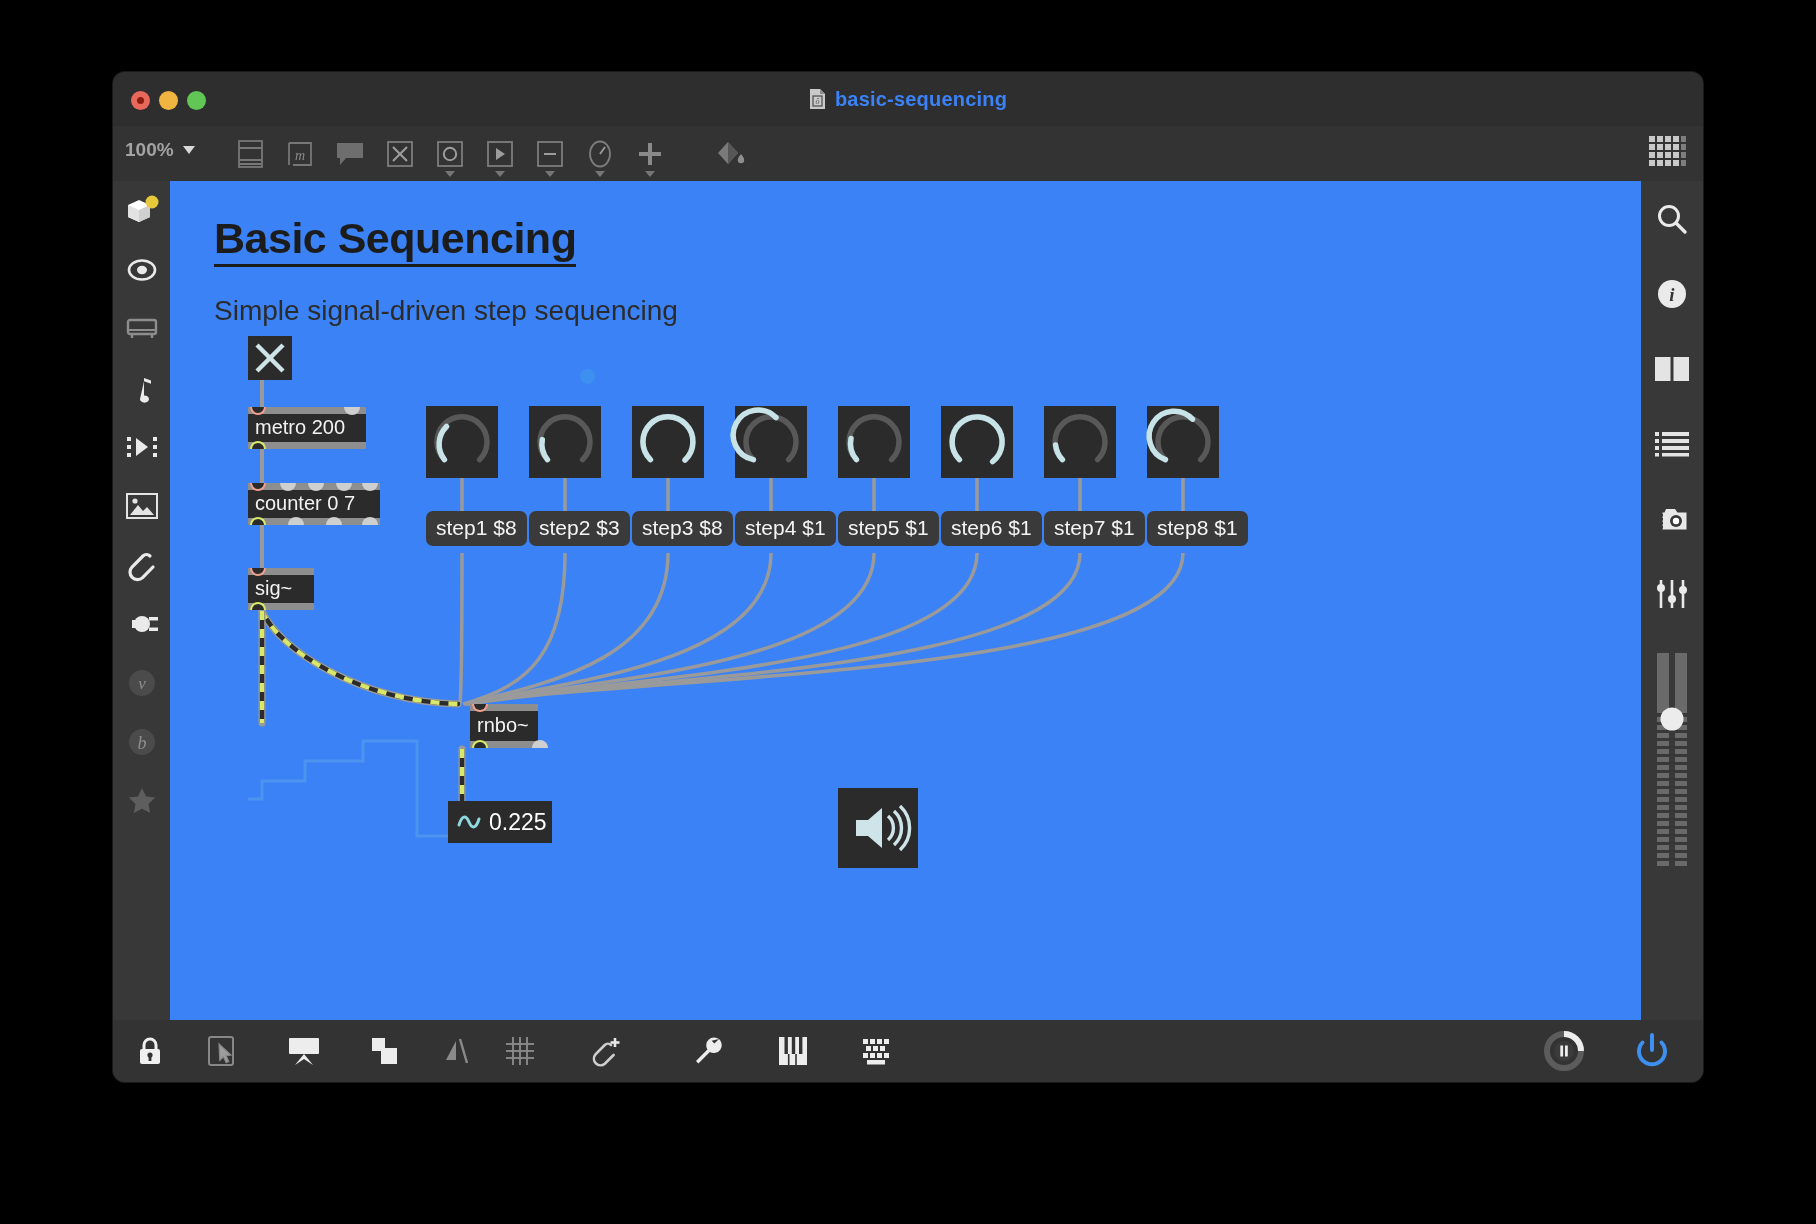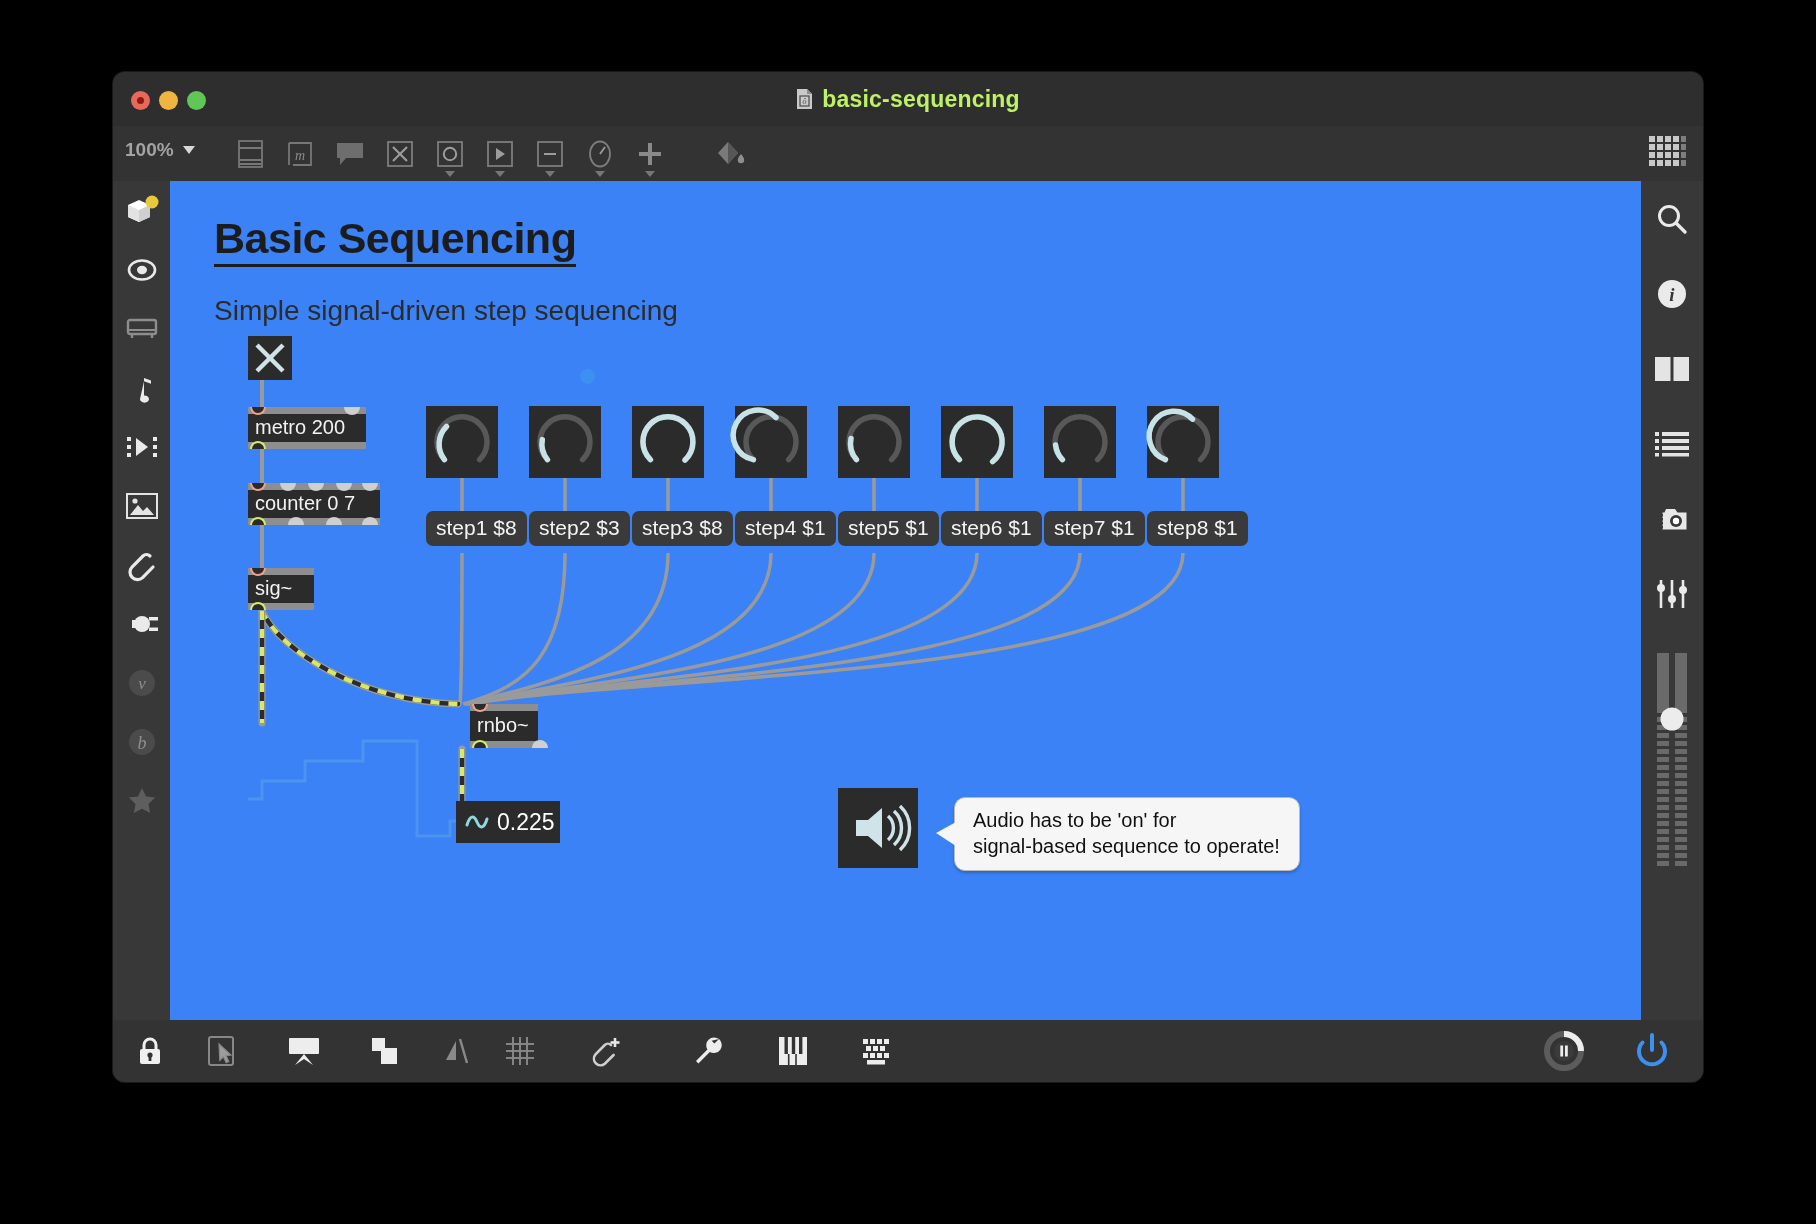--- a/index.html
+++ b/index.html
@@ -19,21 +19,21 @@
   .traffic{position:absolute;top:19px;width:19px;height:19px;border-radius:50%;}
   .traffic.red{left:18px;background:#e8685c;}
   .traffic.yellow{left:46px;background:#efb540;}
   .traffic.green{left:74px;background:#62c656;}
   .traffic.red:after{content:"";position:absolute;left:6px;top:6px;width:7px;height:7px;border-radius:50%;background:#8c1c10;}
   #title-wrap{
     position:absolute;left:0;top:0;width:100%;height:54px;
     display:flex;align-items:center;justify-content:center;gap:9px;
   }
   #doc-icon{width:17px;height:22px;position:relative;}
-  #title-text{color:#bef264;font-size:23px;font-weight:bold;letter-spacing:.2px;}
+  #title-text{color:#3b82f6;font-size:20px;font-weight:bold;letter-spacing:.2px;}
 
   
   #toolbar{
     position:absolute;left:0;top:54px;width:100%;height:55px;background:#333333;
   }
   #zoom-ctl{
     position:absolute;left:12px;top:13px;display:flex;align-items:center;gap:9px;
     color:#a3a3a3;font-size:19px;font-weight:bold;cursor:default;
   }
   .caret{width:0;height:0;border-left:6px solid transparent;border-right:6px solid transparent;border-top:8px solid #d8d8d8;}
@@ -634,41 +634,36 @@
 
       <div class="obj" style="left:300px;top:523px;width:68px;height:44px;padding-top:9px">
         <div class="iolane top"></div>
         <div class="iolet hot" style="left:2px"></div>
         <div class="iolane bot"></div>
         <div class="olet sig" style="left:2px"></div>
         <div class="olet" style="left:62px"></div>
         <span>rnbo~</span>
       </div>
 
-      <div class="numsig" style="left:286px;top:620px;width:104px">
+      <div class="numsig" style="left:278px;top:620px;width:104px">
         <svg width="22" height="16" viewBox="0 0 22 16">
           <path d="M1 11 C4 1 8 1 11 8 C14 15 18 15 21 5" fill="none" stroke="#8fd8e0" stroke-width="3" stroke-linecap="round"></path>
         </svg>
         <span>0.225</span>
       </div>
 
       <div class="ezdac" style="left:668px;top:607px">
         <svg width="80" height="80" viewBox="0 0 80 80">
           <path d="M18 32 h12 l14 -12 v40 l-14 -12 h-12 z" fill="#cfe4e8"></path>
           <path d="M50 28 a16 16 0 0 1 0 24" fill="none" stroke="#cfe4e8" stroke-width="3.4"></path>
           <path d="M56 23 a23 23 0 0 1 0 34" fill="none" stroke="#cfe4e8" stroke-width="3.4"></path>
           <path d="M62 18 a30 30 0 0 1 0 44" fill="none" stroke="#cfe4e8" stroke-width="3.4"></path>
         </svg>
       </div>
 
-      <div class="bubble" style="left:784px;top:616px;width:346px">
-        <span class="tail"></span>
-        <div>Audio has to be 'on' for</div>
-        <div>signal-based sequence to operate!</div>
-      </div>
 
       <div class="dial" style="left:256px;top:225px">
         <svg width="72" height="72" viewBox="0 0 72 72">
           <path d="M18.4 53.6 A25 25 0 1 1 53.6 53.6" fill="none" stroke="#585858" stroke-width="5.5" stroke-linecap="round"></path>
           <path d="M18.4 53.6 A25 25 0 0 1 20.5 20.5" fill="none" stroke="#c7e3e8" stroke-width="5.5" stroke-linecap="round"></path>
         </svg>
       </div>
       <div class="dial" style="left:359px;top:225px">
         <svg width="72" height="72" viewBox="0 0 72 72">
           <path d="M18.4 53.6 A25 25 0 1 1 53.6 53.6" fill="none" stroke="#585858" stroke-width="5.5" stroke-linecap="round"></path>

